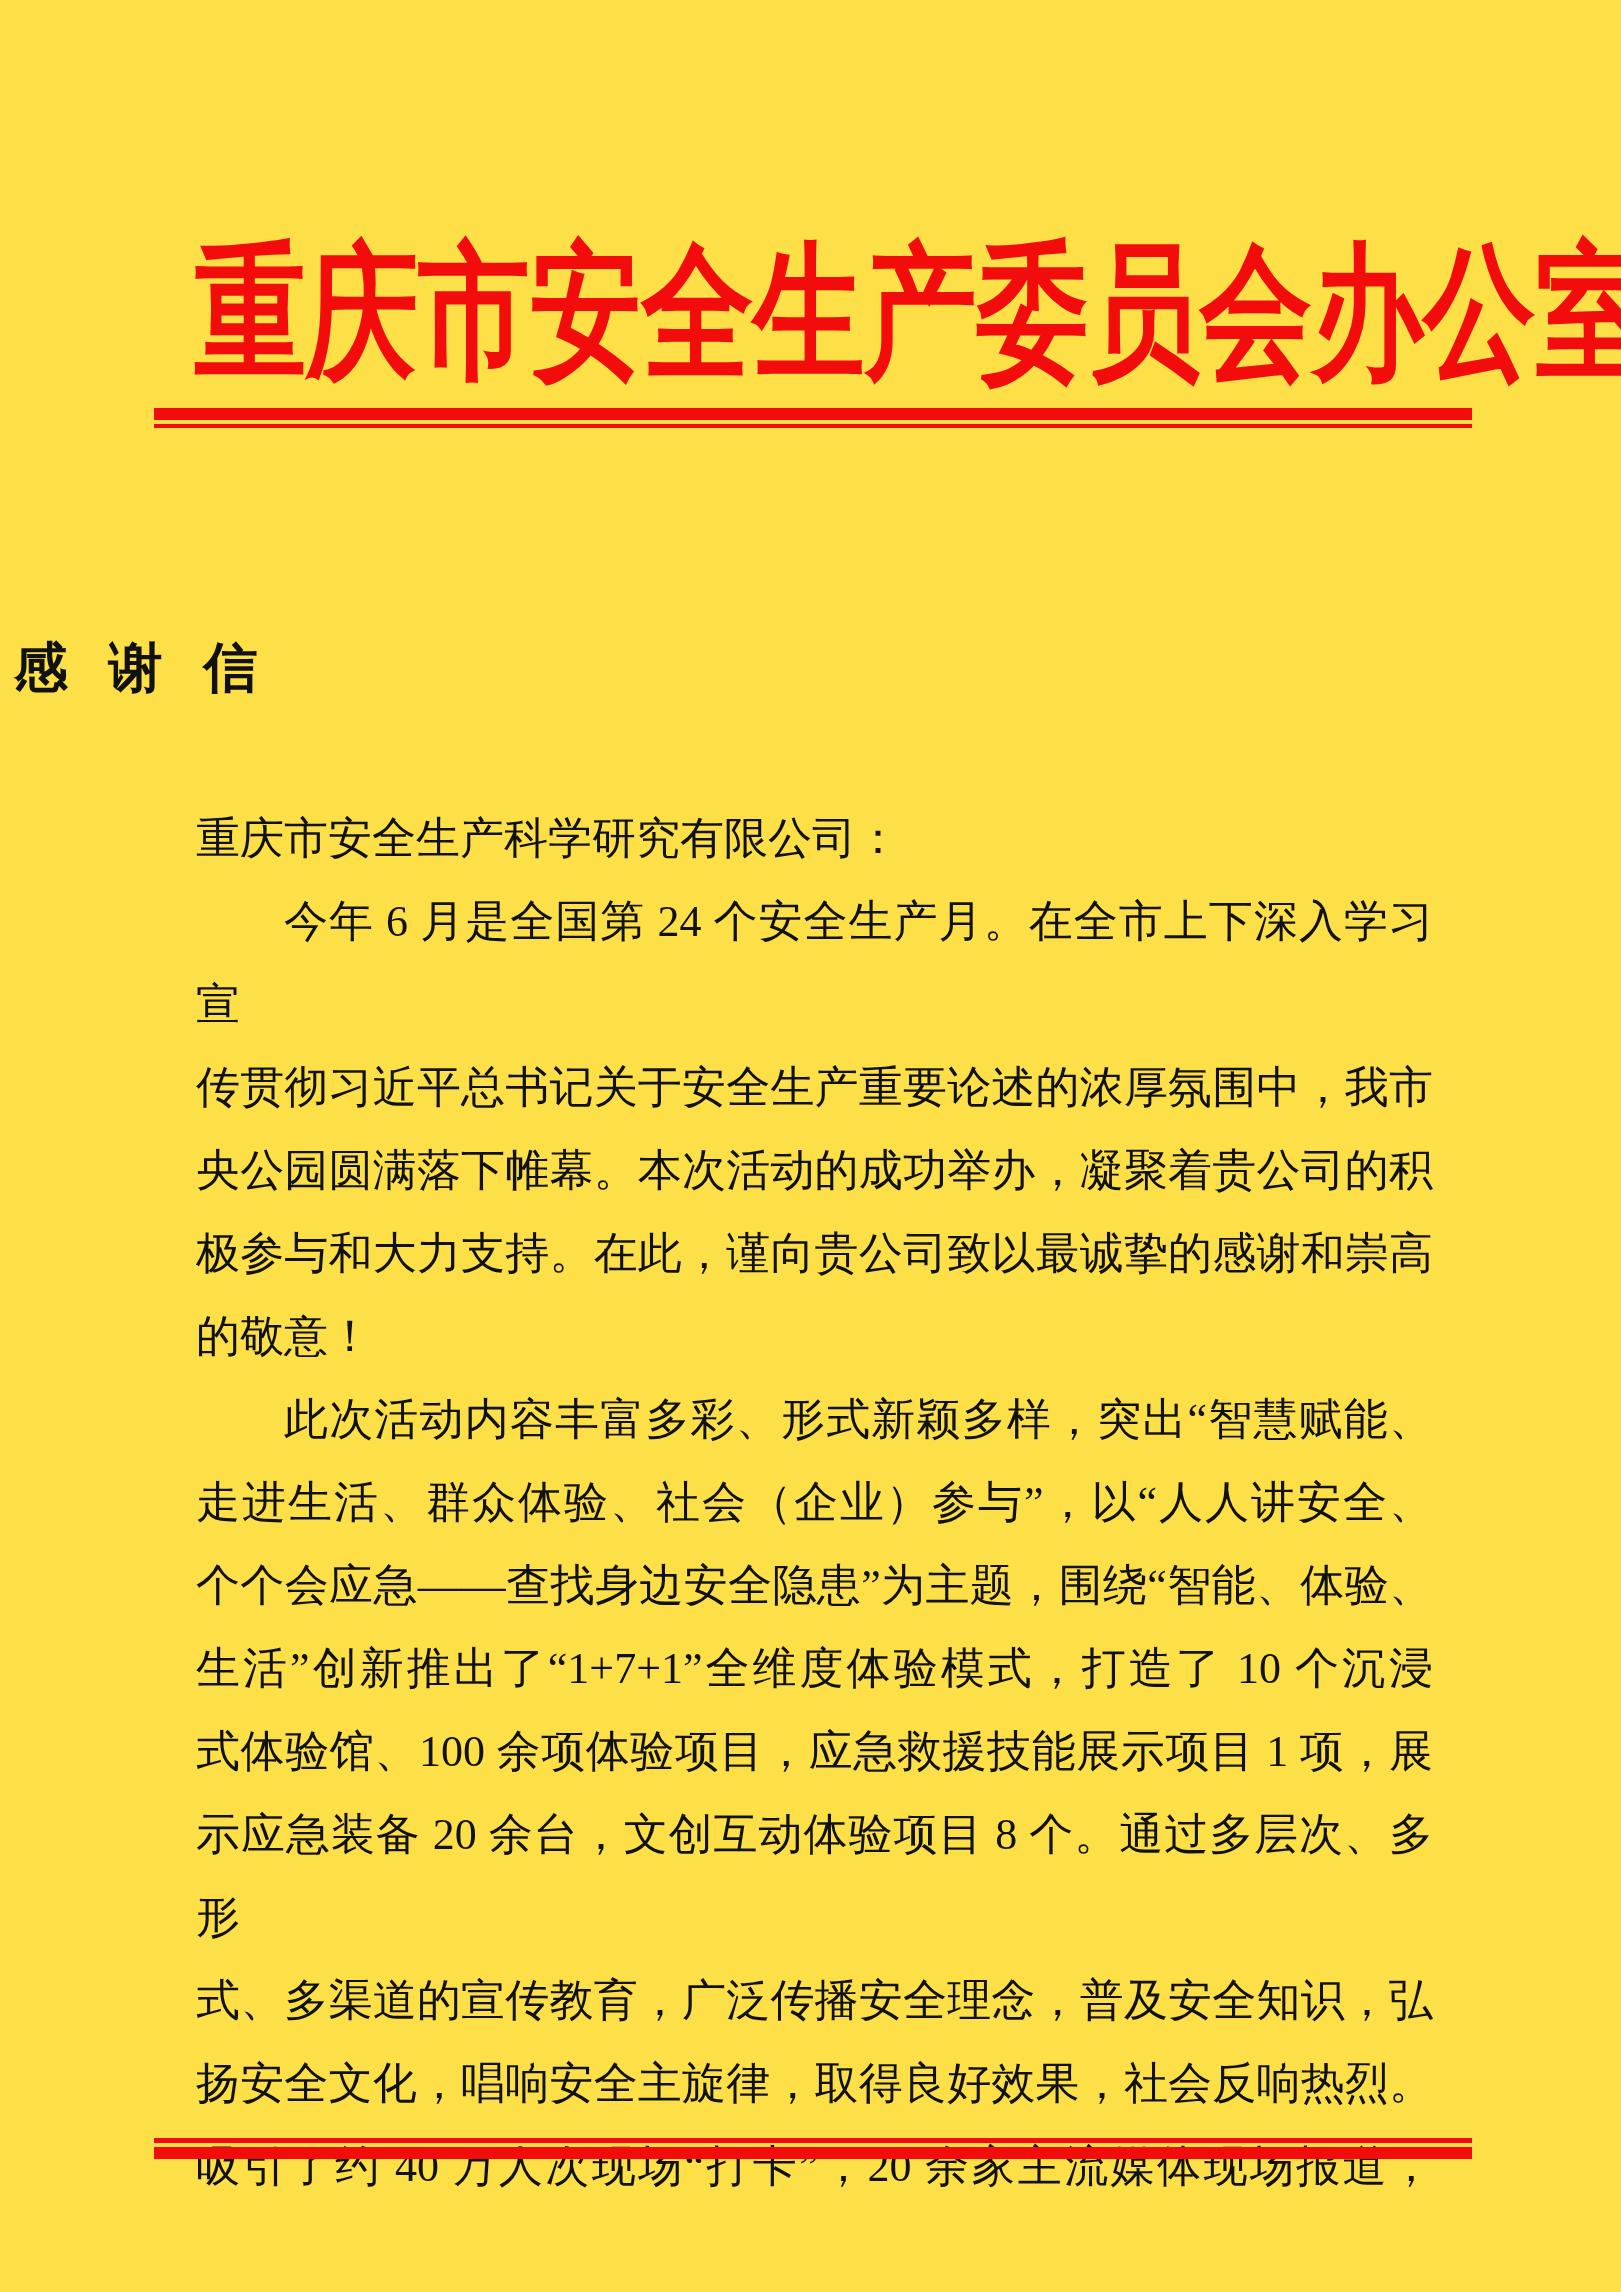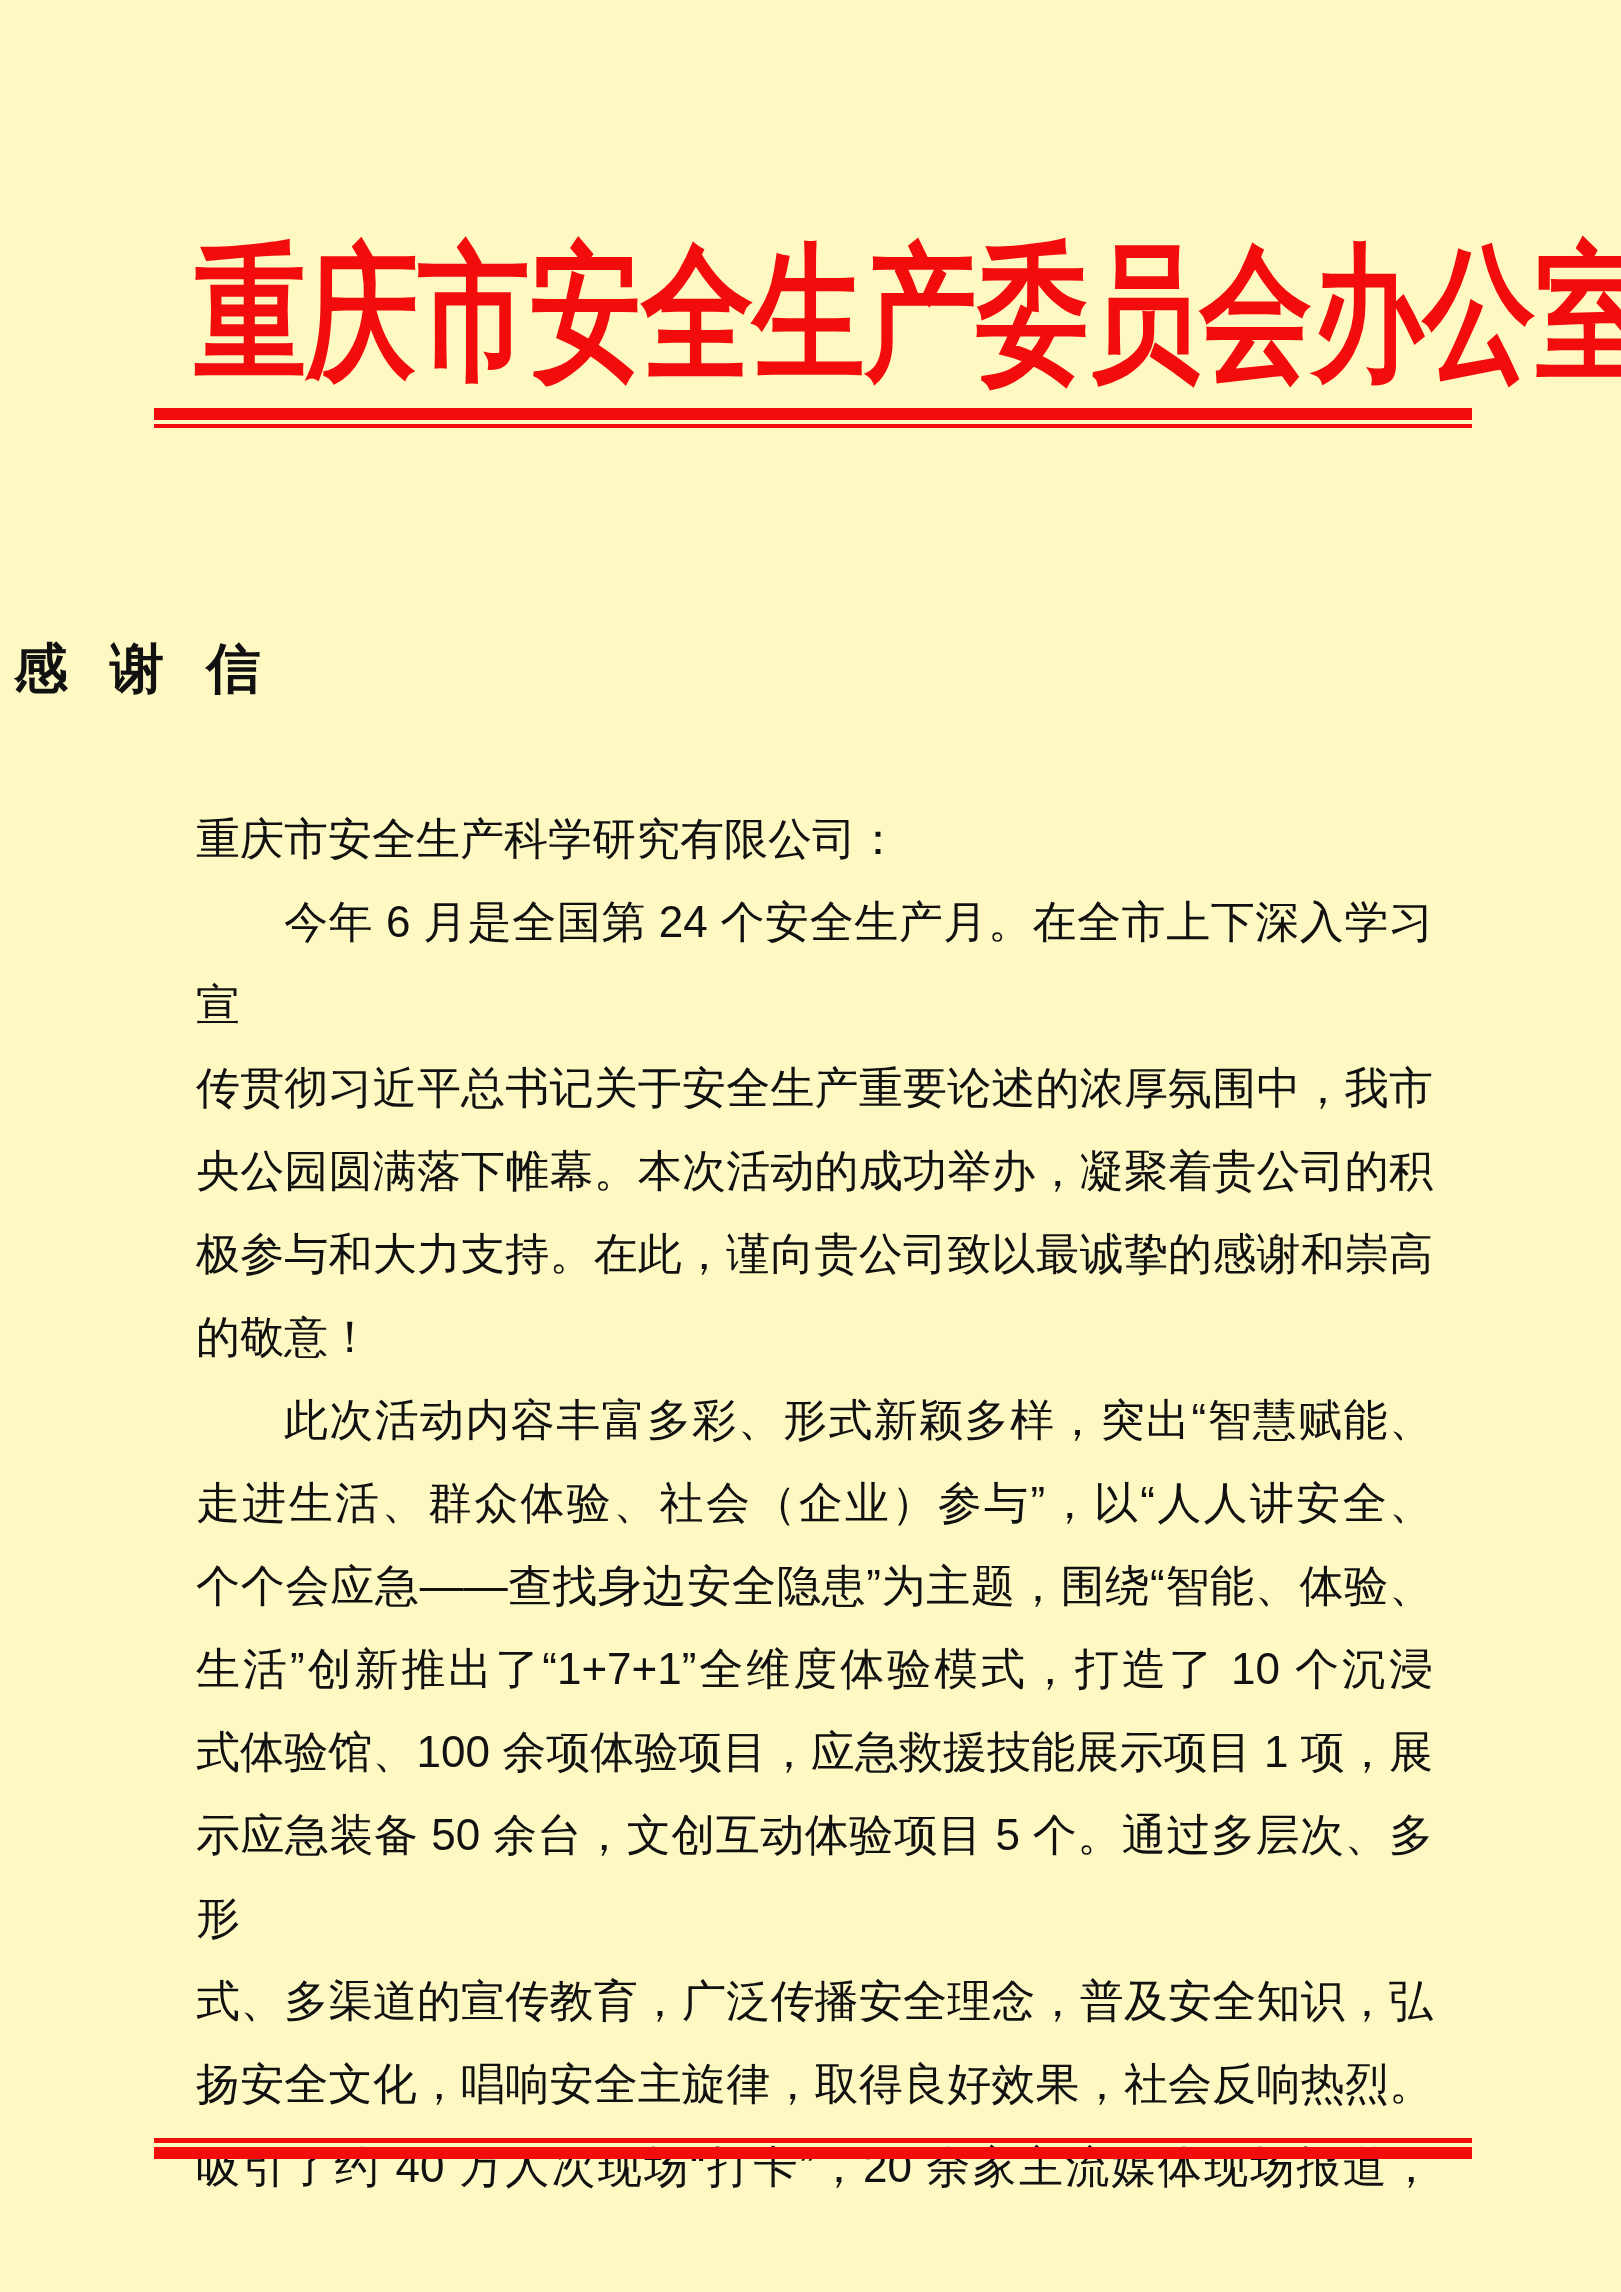--- a/index.html
+++ b/index.html
@@ -2,23 +2,23 @@
 <html style="--accent: #f30c0c; --ink: #111111;"><head>
 <meta charset="utf-8">
 <style>
   :root { --accent: #f30c0c; --ink: #111111; }
   * { margin: 0; padding: 0; box-sizing: border-box; }
   html, body { background: #ffffff; }
   .page {
     position: relative;
     width: 1621px;
     height: 2293px;
-    background: #fef9c3;
+    background: #fde047;
     overflow: hidden;
-    font-family: Liberation Sans, sans-serif;
+    font-family: Liberation Serif, serif;
   }
   
   .letterhead-title {
     position: absolute;
     top: 231px;
     left: 0;
     width: 100%;
     text-align: center;
     color: var(--accent);
     font-weight: bold;
@@ -93,21 +93,21 @@
     <div class="line indent">今年 6 月是全国第 24 个安全生产月。在全市上下深入学习宣</div>
     <div class="line">传贯彻习近平总书记关于安全生产重要论述的浓厚氛围中，我市</div>
     <div class="line">央公园圆满落下帷幕。本次活动的成功举办，凝聚着贵公司的积</div>
     <div class="line">极参与和大力支持。在此，谨向贵公司致以最诚挚的感谢和崇高</div>
     <div class="line short">的敬意！</div>
     <div class="line indent">此次活动内容丰富多彩、形式新颖多样，突出“智慧赋能、</div>
     <div class="line">走进生活、群众体验、社会（企业）参与”，以“人人讲安全、</div>
     <div class="line">个个会应急——查找身边安全隐患”为主题，围绕“智能、体验、</div>
     <div class="line">生活”创新推出了“1+7+1”全维度体验模式，打造了 10 个沉浸</div>
     <div class="line">式体验馆、100 余项体验项目，应急救援技能展示项目 1 项，展</div>
-    <div class="line">示应急装备 50 余台，文创互动体验项目 5 个。通过多层次、多形</div>
+    <div class="line">示应急装备 20 余台，文创互动体验项目 8 个。通过多层次、多形</div>
     <div class="line">式、多渠道的宣传教育，广泛传播安全理念，普及安全知识，弘</div>
     <div class="line">扬安全文化，唱响安全主旋律，取得良好效果，社会反响热烈。</div>
     <div class="line">吸引了约 40 万人次现场“打卡”，20 余家主流媒体现场报道，</div>
   </div>
 
   <div class="rule rule-bottom">
     <div class="bar-thin"></div>
     <div class="bar-gap"></div>
     <div class="bar-thick"></div>
   </div>

